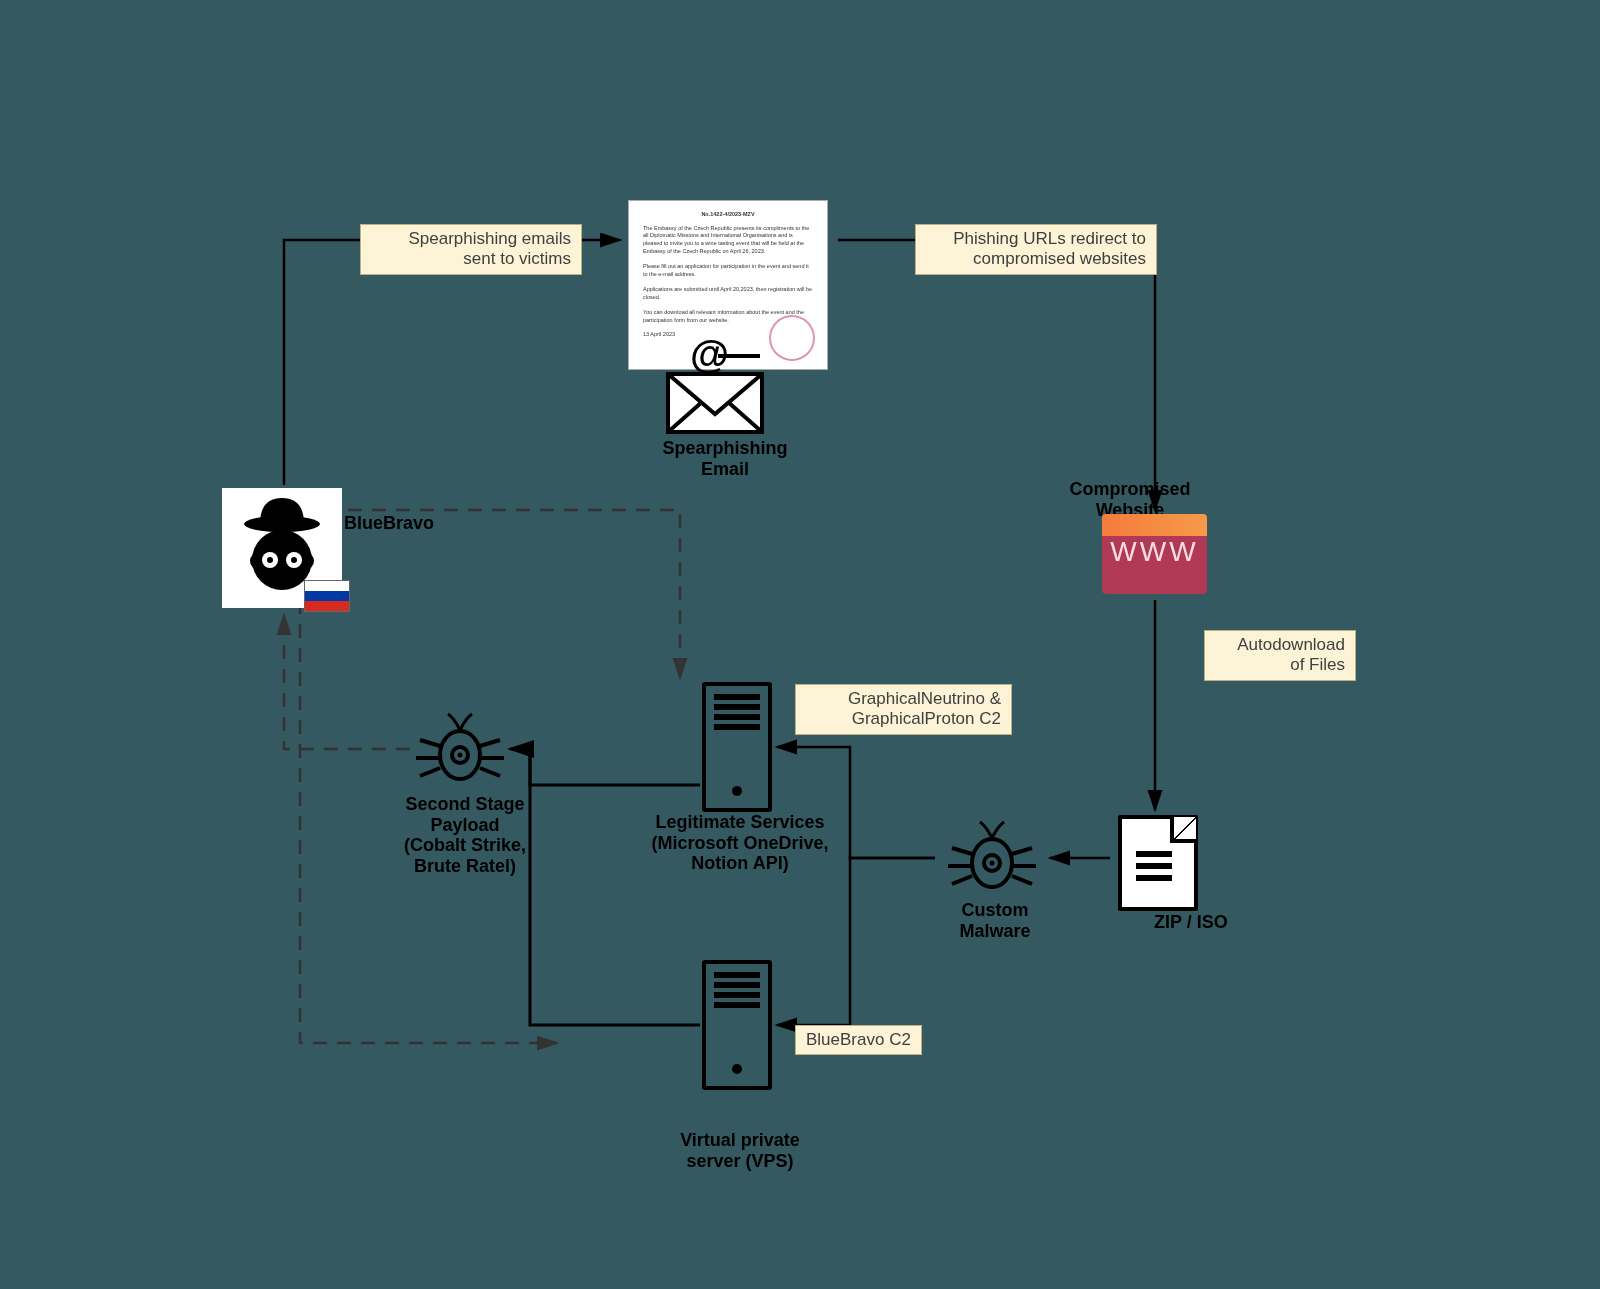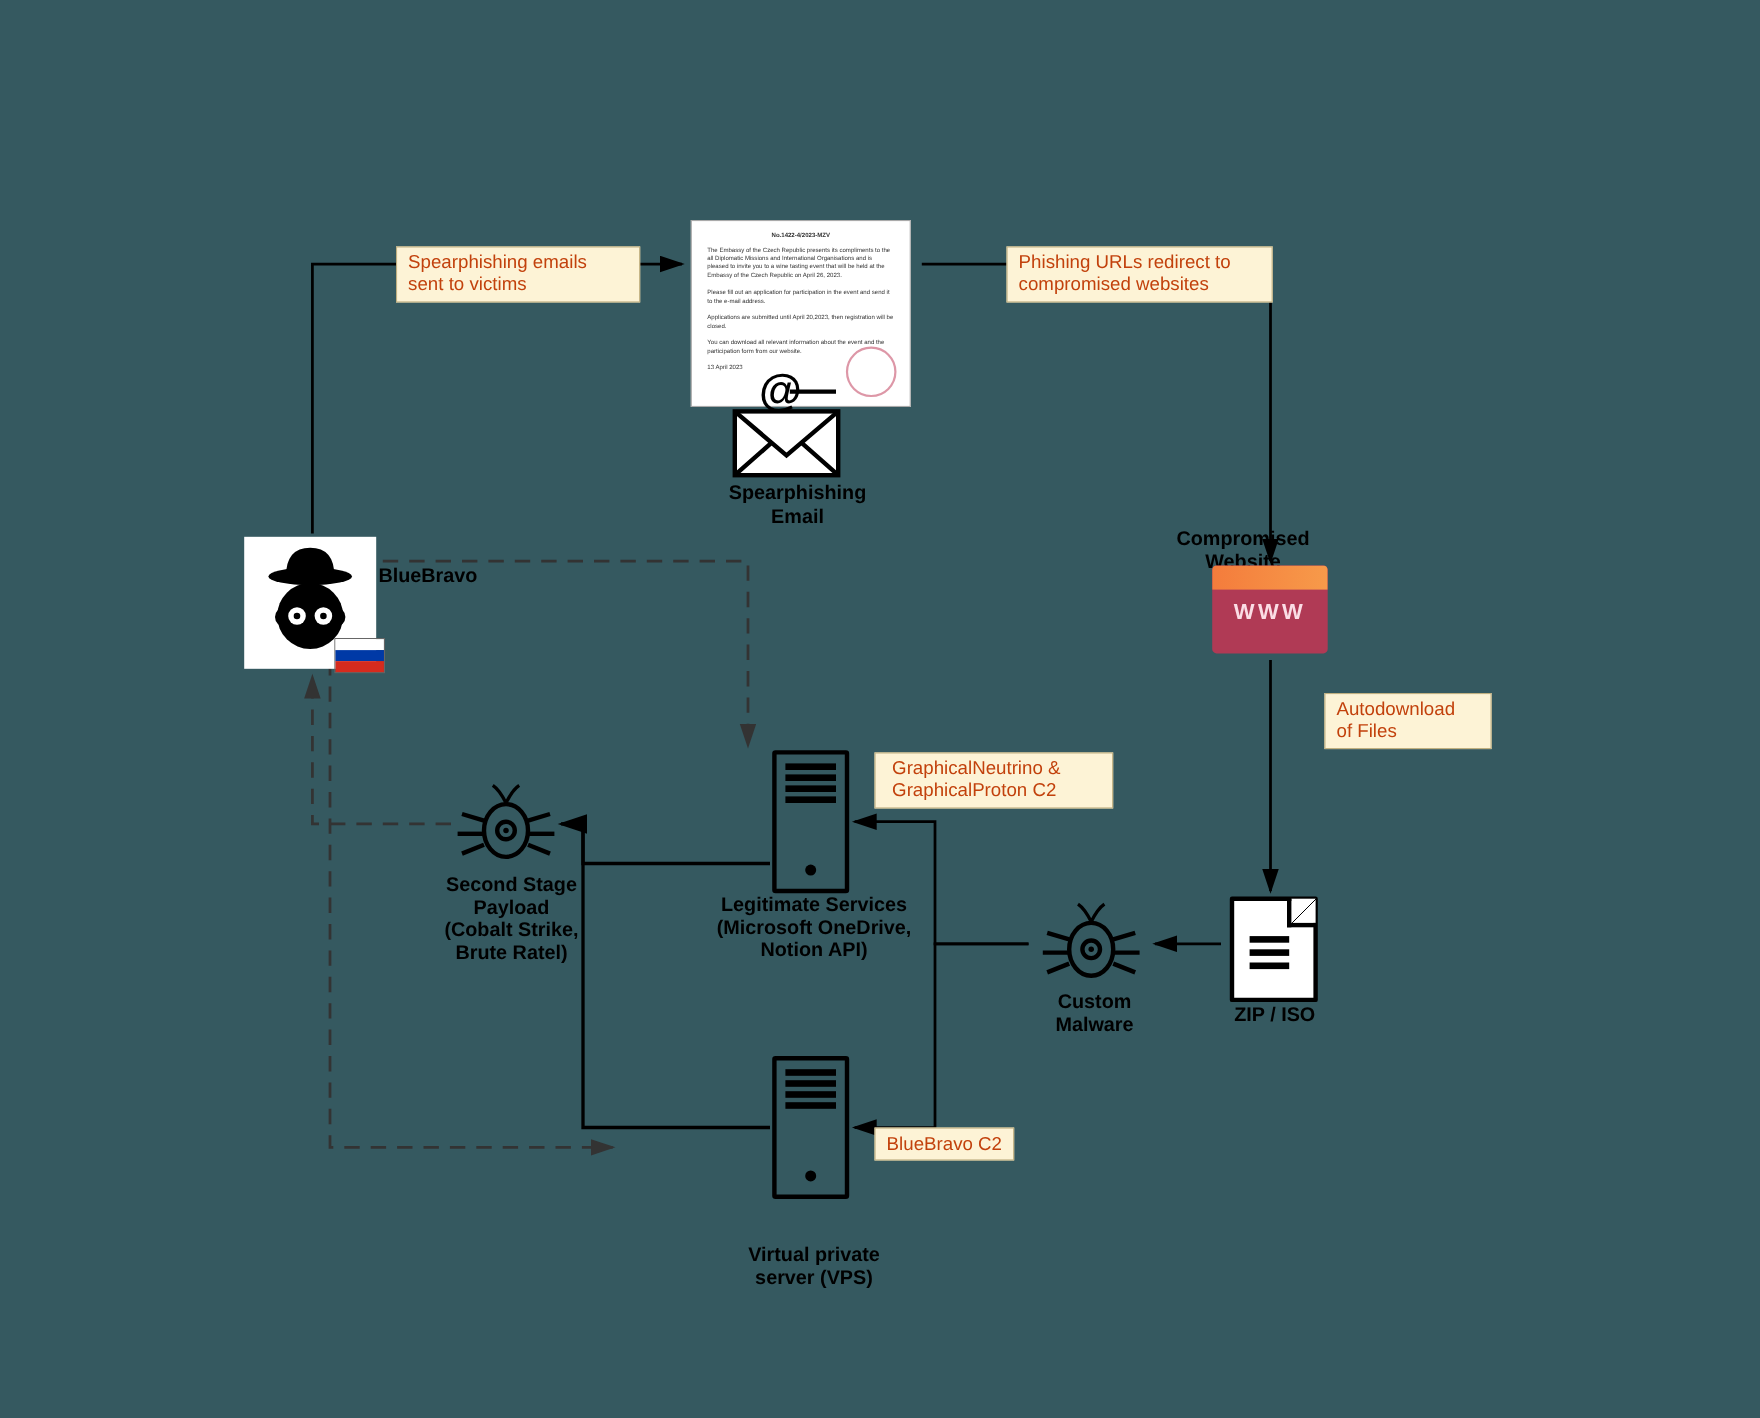--- a/index.html
+++ b/index.html
@@ -10,22 +10,22 @@
     font-family: Arial, Helvetica, sans-serif;
     position: relative;
     overflow: hidden;
   }
   .label-box {
     position: absolute;
     background: #fdf3d6;
     border: 1px solid #c0b080;
     font-size: 17px;
     line-height: 1.2;
-    color: #c2410c;
-    text-align: left;
+    color: #404040;
+    text-align: right;
     padding: 4px 10px;
     white-space: nowrap;
   }
   .node-label {
     position: absolute;
     font-size: 18px;
     font-weight: bold;
     color: #000;
     text-align: center;
     line-height: 1.15;
@@ -87,25 +87,24 @@
     background: #b03a55;
     border-radius: 4px;
     overflow: hidden;
   }
   .www .bar {
     height: 22px;
     background: linear-gradient(90deg,#f47c3c,#f79a4a);
   }
   .www .txt {
     color: #fbdde5;
-    font-size: 20px;
+    font-size: 28px;
     letter-spacing: 3px;
-    font-weight: 700;
+    font-weight: 400;
     text-align: center;
-    padding-top: 10px;
     font-family: Arial, sans-serif;
   }
 
   
   .file {
     position: absolute;
     width: 72px; height: 88px;
     background: #fff;
     border: 4px solid #000;
     border-radius: 2px;
@@ -258,21 +257,21 @@
 
 <div class="node-label" style="left:1050px; top:479px; width:160px;">Compromised<br>Website</div>
 <div class="www" style="left:1102px; top:514px;">
   <div class="bar"></div>
   <div class="txt">WWW</div>
 </div>
 
 <div class="file" style="left:1118px; top:815px;">
   <div class="lines"></div>
 </div>
-<div class="node-label" style="left:1122px; top:912px;">ZIP / ISO</div>
+<div class="node-label" style="left:1154px; top:912px;">ZIP / ISO</div>
 
 <div class="bug" style="left:942px; top:818px;">
   <svg viewBox="0 0 100 80" width="100" height="80">
     <ellipse cx="50" cy="45" rx="20" ry="24" fill="none" stroke="#000" stroke-width="4"></ellipse>
     <circle cx="50" cy="45" r="8" fill="none" stroke="#000" stroke-width="4"></circle>
     <circle cx="50" cy="45" r="2.5" fill="#000"></circle>
     <path d="M50 20 Q44 8 38 4 M50 20 Q56 8 62 4" stroke="#000" stroke-width="3" fill="none"></path>
     <line x1="10" y1="30" x2="30" y2="36" stroke="#000" stroke-width="4"></line>
     <line x1="6" y1="48" x2="30" y2="48" stroke="#000" stroke-width="4"></line>
     <line x1="10" y1="66" x2="30" y2="58" stroke="#000" stroke-width="4"></line>

